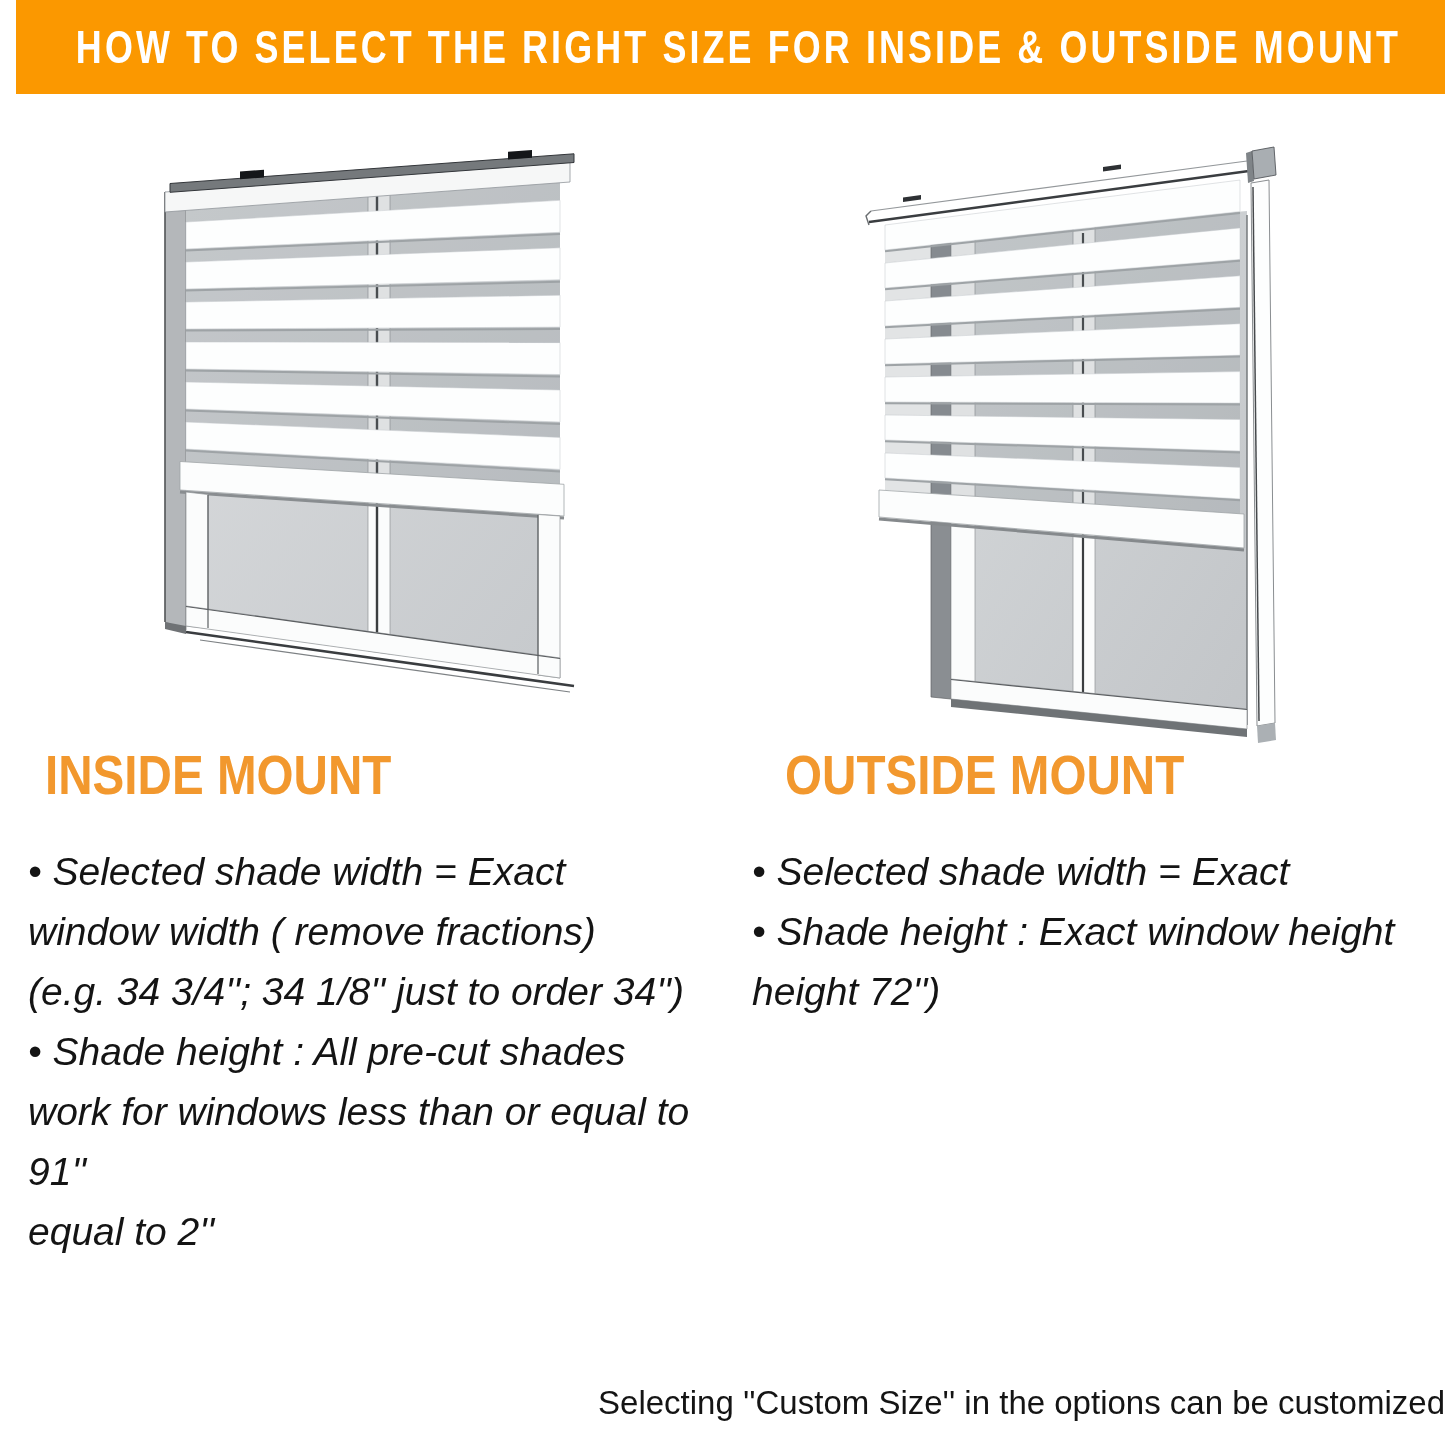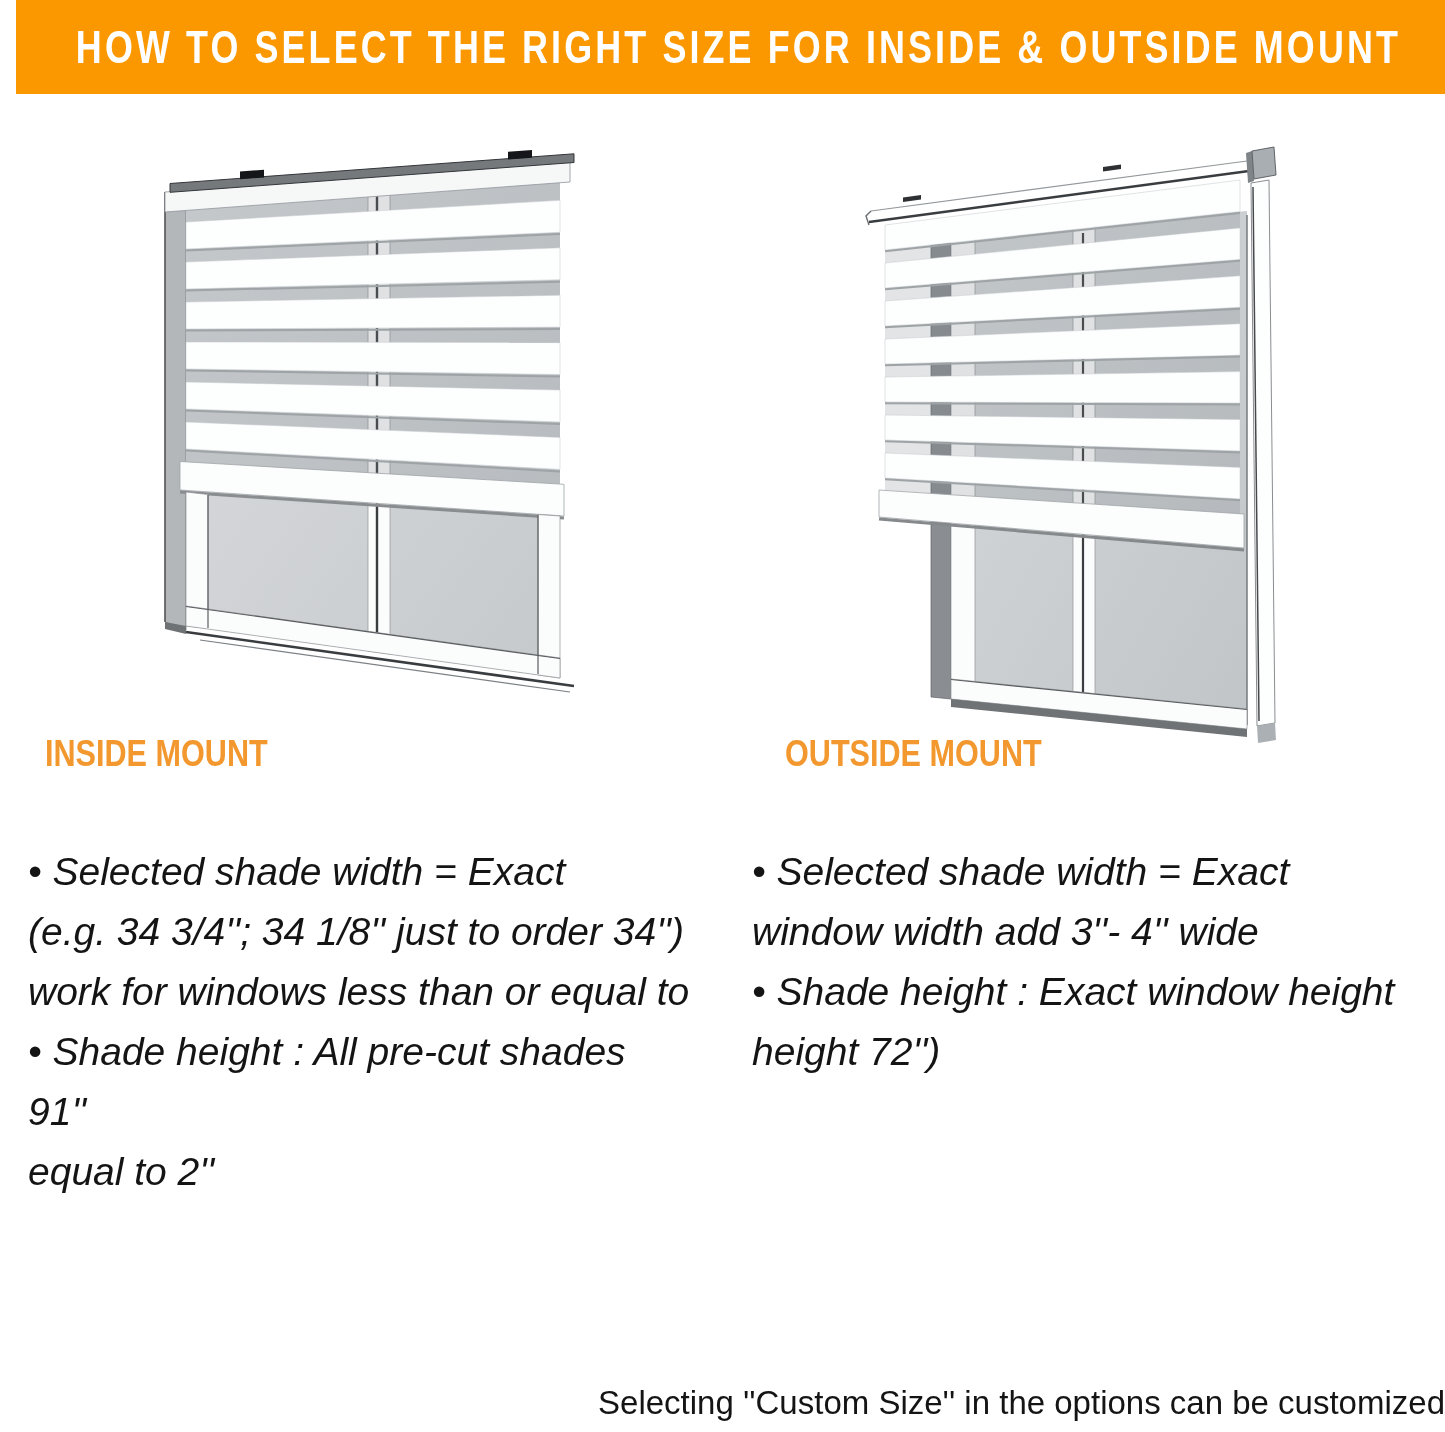--- a/index.html
+++ b/index.html
@@ -14,22 +14,22 @@
   }
   .banner-text{
     color:var(--banner-text,#ffffff);font-weight:bold;font-size:46px;
     letter-spacing:4px;white-space:nowrap;
     transform:scaleX(0.78);transform-origin:center;
   }
   .illus{position:absolute;}
   .illus-left{left:140px;top:140px;}
   .illus-right{left:855px;top:125px;}
   .mount-heading{
-    position:absolute;top:723px;height:62px;line-height:62px;
-    color:var(--heading-orange,#f2982e);font-weight:bold;font-size:36px;white-space:nowrap;
+    position:absolute;top:744px;height:62px;line-height:62px;
+    color:var(--heading-orange,#f2982e);font-weight:bold;font-size:56px;white-space:nowrap;
   }
   .mount-heading > span{display:inline-block;transform:scaleX(0.85);transform-origin:left center;}
   .h-inside{left:45px;}
   .h-outside{left:785px;}
   .notes{position:absolute;top:842px;}
   .notes-inside{left:28px;}
   .notes-outside{left:752px;}
   .tline{
     height:60px;line-height:60px;font-size:39px;color:var(--body-text,#141414);
     white-space:pre;
@@ -172,27 +172,27 @@
 
 <div class="mount-heading h-inside">
   <span>INSIDE MOUNT</span>
 </div>
 <div class="mount-heading h-outside">
   <span>OUTSIDE MOUNT</span>
 </div>
 
 <div class="notes notes-inside">
   <div class="tline">• Selected shade width = Exact</div>
+  <div class="tline">window width ( remove fractions)</div>
   <div class="tline">(e.g. 34 3/4''; 34 1/8'' just to order 34'')</div>
+  <div class="tline">• Shade height : All pre-cut shades</div>
   <div class="tline">work for windows less than or equal to</div>
-  <div class="tline">• Shade height : All pre-cut shades</div>
   <div class="tline">91''</div>
   <div class="tline">equal to 2''</div>
 </div>
 
 <div class="notes notes-outside">
   <div class="tline">• Selected shade width = Exact</div>
-  <div class="tline">window width add 3''- 4'' wide</div>
   <div class="tline">• Shade height : Exact window height</div>
   <div class="tline">height 72'')</div>
 </div>
 
 <div class="footer">Selecting ''Custom Size'' in the options can be customized</div>
 
 </body></html>

